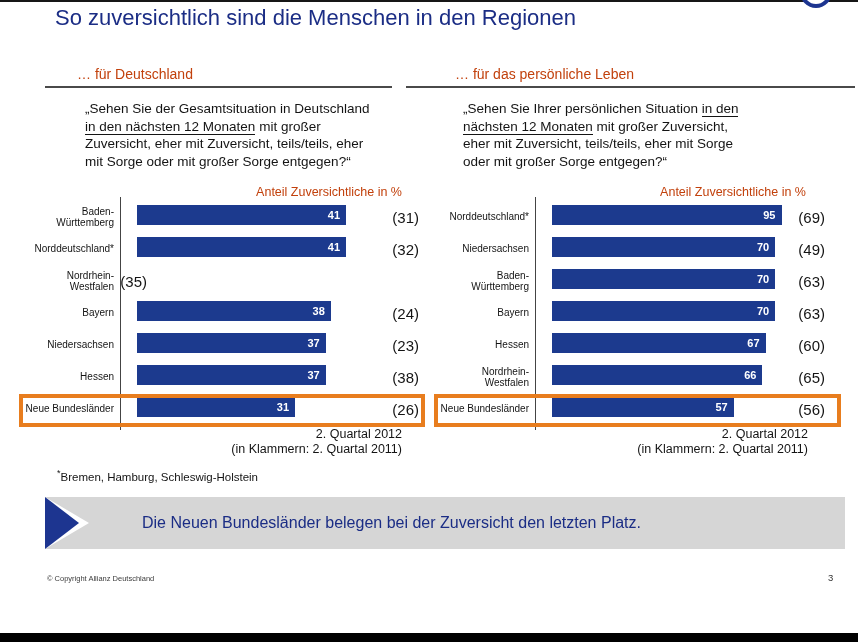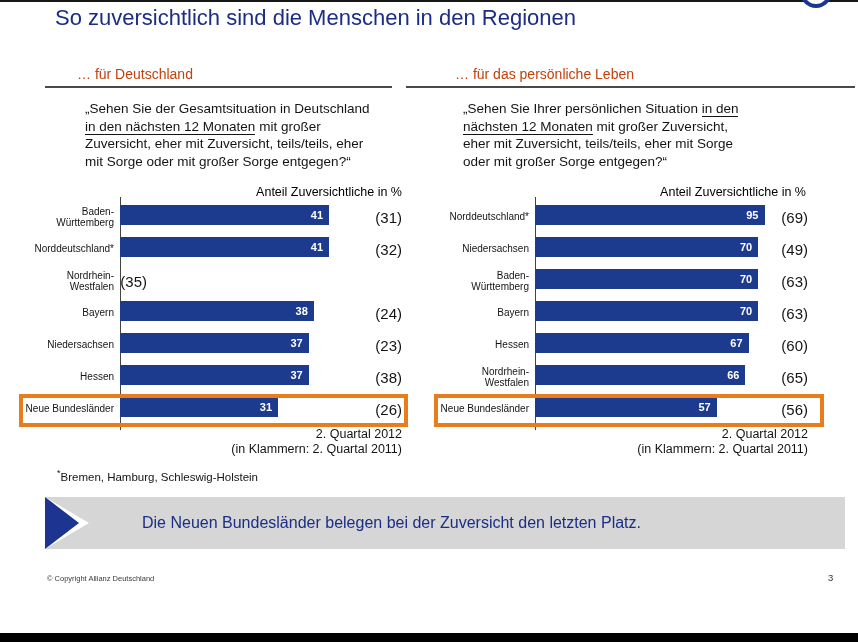--- a/index.html
+++ b/index.html
@@ -9,30 +9,30 @@
   .logo-circle{position:absolute;left:800px;top:-24px;width:24px;height:24px;
                border:4px solid #1d3590;border-radius:50%;background:#fff;}
   .slide-title{position:absolute;left:55px;top:4px;font-size:22px;line-height:27px;color:#1b2d85;}
   .col-header{position:absolute;top:66px;font-size:14px;color:#c2410c;white-space:nowrap;}
   .ch-l{left:77px;} .ch-r{left:455px;}
   .rule{position:absolute;top:86px;height:2px;background:#4a4a4a;}
   .rule-l{left:45px;width:347px;} .rule-r{left:406px;width:449px;}
   .question{position:absolute;top:100px;font-size:13.5px;line-height:17.5px;color:#141414;white-space:nowrap;}
   .q-l{left:85px;} .q-r{left:463px;}
   .question .u{border-bottom:1px solid #141414;}
-  .axis-note{position:absolute;top:185px;width:230px;text-align:right;font-size:12.5px;color:#000000;white-space:nowrap;}
+  .axis-note{position:absolute;top:185px;width:230px;text-align:right;font-size:12.5px;color:#c2410c;white-space:nowrap;}
   .an-l{left:172px;} .an-r{left:576px;}
   .chart{position:absolute;top:201px;}
   .c-l{left:22px;} .c-r{left:437px;}
   .rows{position:relative;}
   .axisline{position:absolute;left:98px;top:-4px;bottom:-5px;width:1px;background:#444;}
   .crow{display:flex;align-items:center;height:32px;position:relative;}
   .rlabel{width:92px;padding-right:6px;text-align:right;font-size:10px;line-height:11.5px;
           color:#141414;white-space:pre-line;flex:none;}
-  .track{width:255px;height:24px;position:relative;flex:none;}
+  .track{width:255px;height:24px;position:relative;flex:none;padding-left:17px;}
   .bar{height:20px;display:flex;align-items:center;justify-content:flex-end;background:#1c3a8e;}
   .bval{color:#fff;font-size:11px;font-weight:bold;padding-right:6px;}
   .paren{width:27px;display:flex;justify-content:flex-end;align-items:center;
          font-size:15px;color:#141414;white-space:nowrap;flex:none;}
   .c-r .paren{width:18px;}
   .crow.hl::after{content:"";position:absolute;left:-3px;right:-6px;top:1px;bottom:-2px;
                   border:4px solid #e87d1e;pointer-events:none;}
   .c-r .crow.hl::after{right:-16px;}
   .period{position:absolute;top:427px;width:242px;text-align:right;font-size:12.5px;line-height:14.5px;
           color:#141414;white-space:nowrap;}

